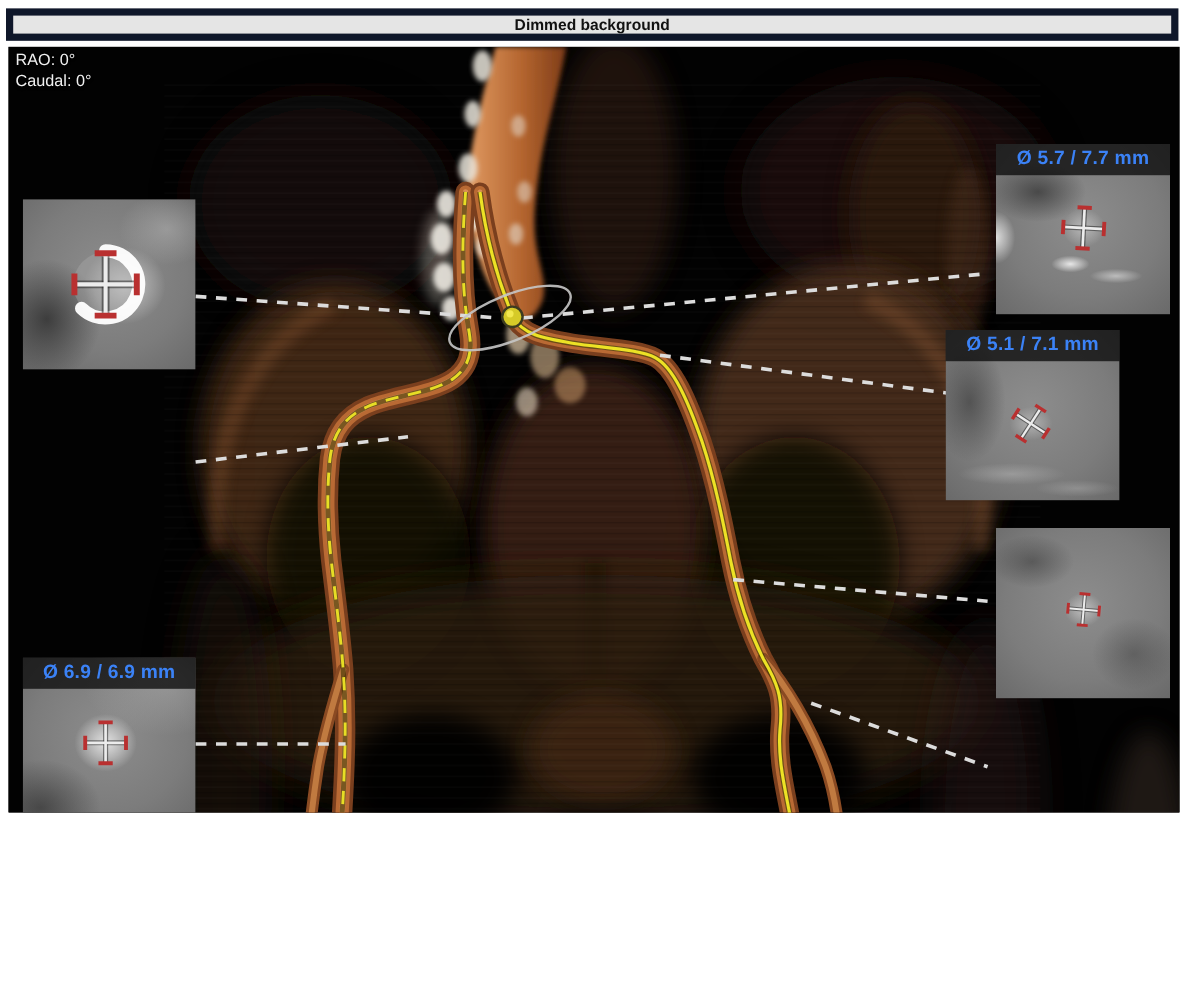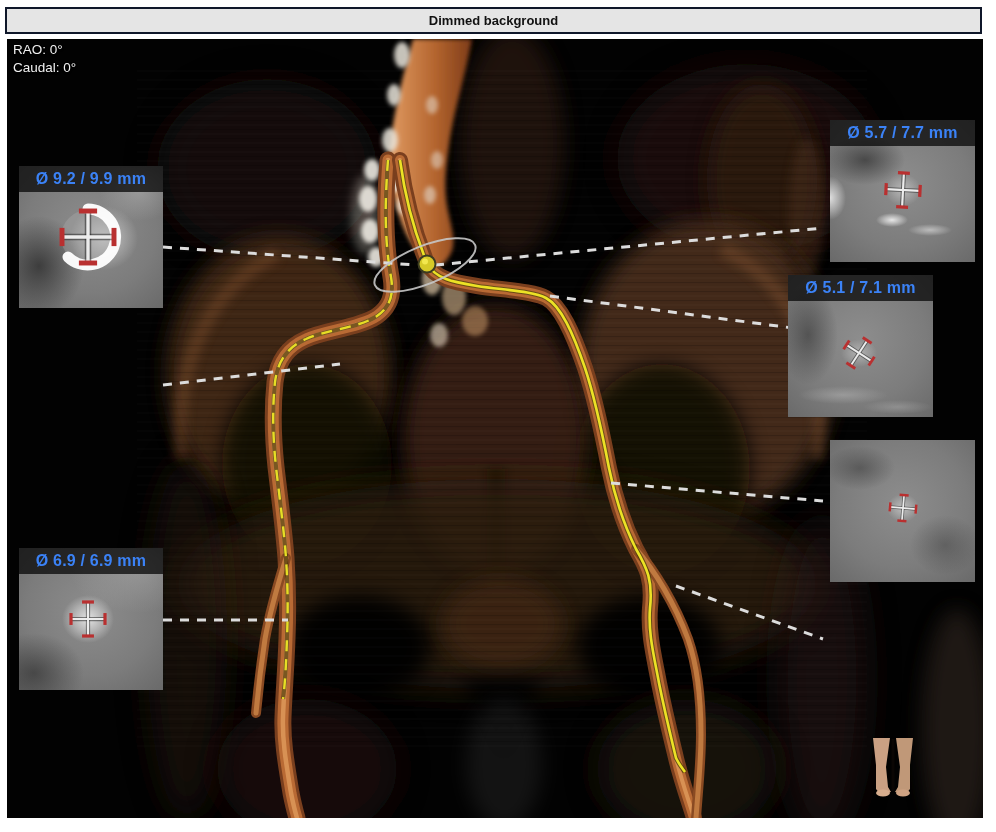--- a/index.html
+++ b/index.html
@@ -2,26 +2,26 @@
 <html><head>
 <meta charset="utf-8">
 <style>
   html,body{margin:0;padding:0;}
   body{
     width:996px;height:832px;background:#ffffff;position:relative;overflow:hidden;
     font-family:"Liberation Sans",sans-serif;
   }
   .titlebar{
     position:absolute;left:5px;top:7px;width:977px;height:27px;box-sizing:border-box;
-    background:#e5e5e5;border:2px solid #0f172a;
+    background:#e5e5e5;border:6px solid #0f172a;
     display:flex;align-items:center;justify-content:center;
     font-size:13px;font-weight:bold;color:#111;
   }
   .viewport{
-    position:absolute;left:7px;top:39px;width:976px;height:779px;
+    position:absolute;left:7px;top:39px;width:976px;height:638px;
     background:#020202;overflow:hidden;
   }
   .scene{position:absolute;left:0;top:0;width:976px;height:779px;display:block;}
   .angles{
     position:absolute;left:6px;top:2px;color:#f0f0f0;font-size:13.5px;line-height:1.32;
     text-shadow:0 1px 2px #000;
   }
   .thumb{position:absolute;width:144px;height:142px;}
   .thumb svg{position:absolute;left:0;top:0;width:100%;height:100%;display:block;}
   .thumb-label{
@@ -207,21 +207,20 @@
   <div class="thumb" style="left:12px;top:127px">
     <svg viewBox="0 0 144 142">
       <rect width="144" height="142" fill="url(#gT)"></rect>
       <ellipse cx="20" cy="100" rx="45" ry="50" fill="url(#gD)" opacity=".9"></ellipse>
       <ellipse cx="120" cy="25" rx="40" ry="30" fill="url(#gL)" opacity=".5"></ellipse>
       <ellipse cx="85" cy="72" rx="34" ry="32" fill="url(#gGlow)" opacity=".55"></ellipse>
       <circle cx="69" cy="71" r="27" fill="#b0b0b0" opacity=".35"></circle>
       <path d="M69,43 A28,28 0 1 1 49,91" stroke="#ffffff" stroke-width="11" fill="none" stroke-linecap="round" opacity=".95"></path>
       <use href="#xhair" transform="translate(69 71) scale(1.3)"></use>
     </svg>
-    <div class="thumb-label">Ø 9.2 / 9.9 mm</div>
   </div>
 
 
   <div class="thumb" style="left:12px;top:509px">
     <svg viewBox="0 0 144 142">
       <rect width="144" height="142" fill="url(#gT)"></rect>
       <ellipse cx="120" cy="20" rx="70" ry="45" fill="url(#gL)" opacity=".45"></ellipse>
       <ellipse cx="15" cy="125" rx="50" ry="40" fill="url(#gD)" opacity=".7"></ellipse>
       <ellipse cx="69" cy="71" rx="26" ry="24" fill="url(#gGlow)" opacity=".8"></ellipse>
       <use href="#xhair" transform="translate(69 71) scale(.85)"></use>

